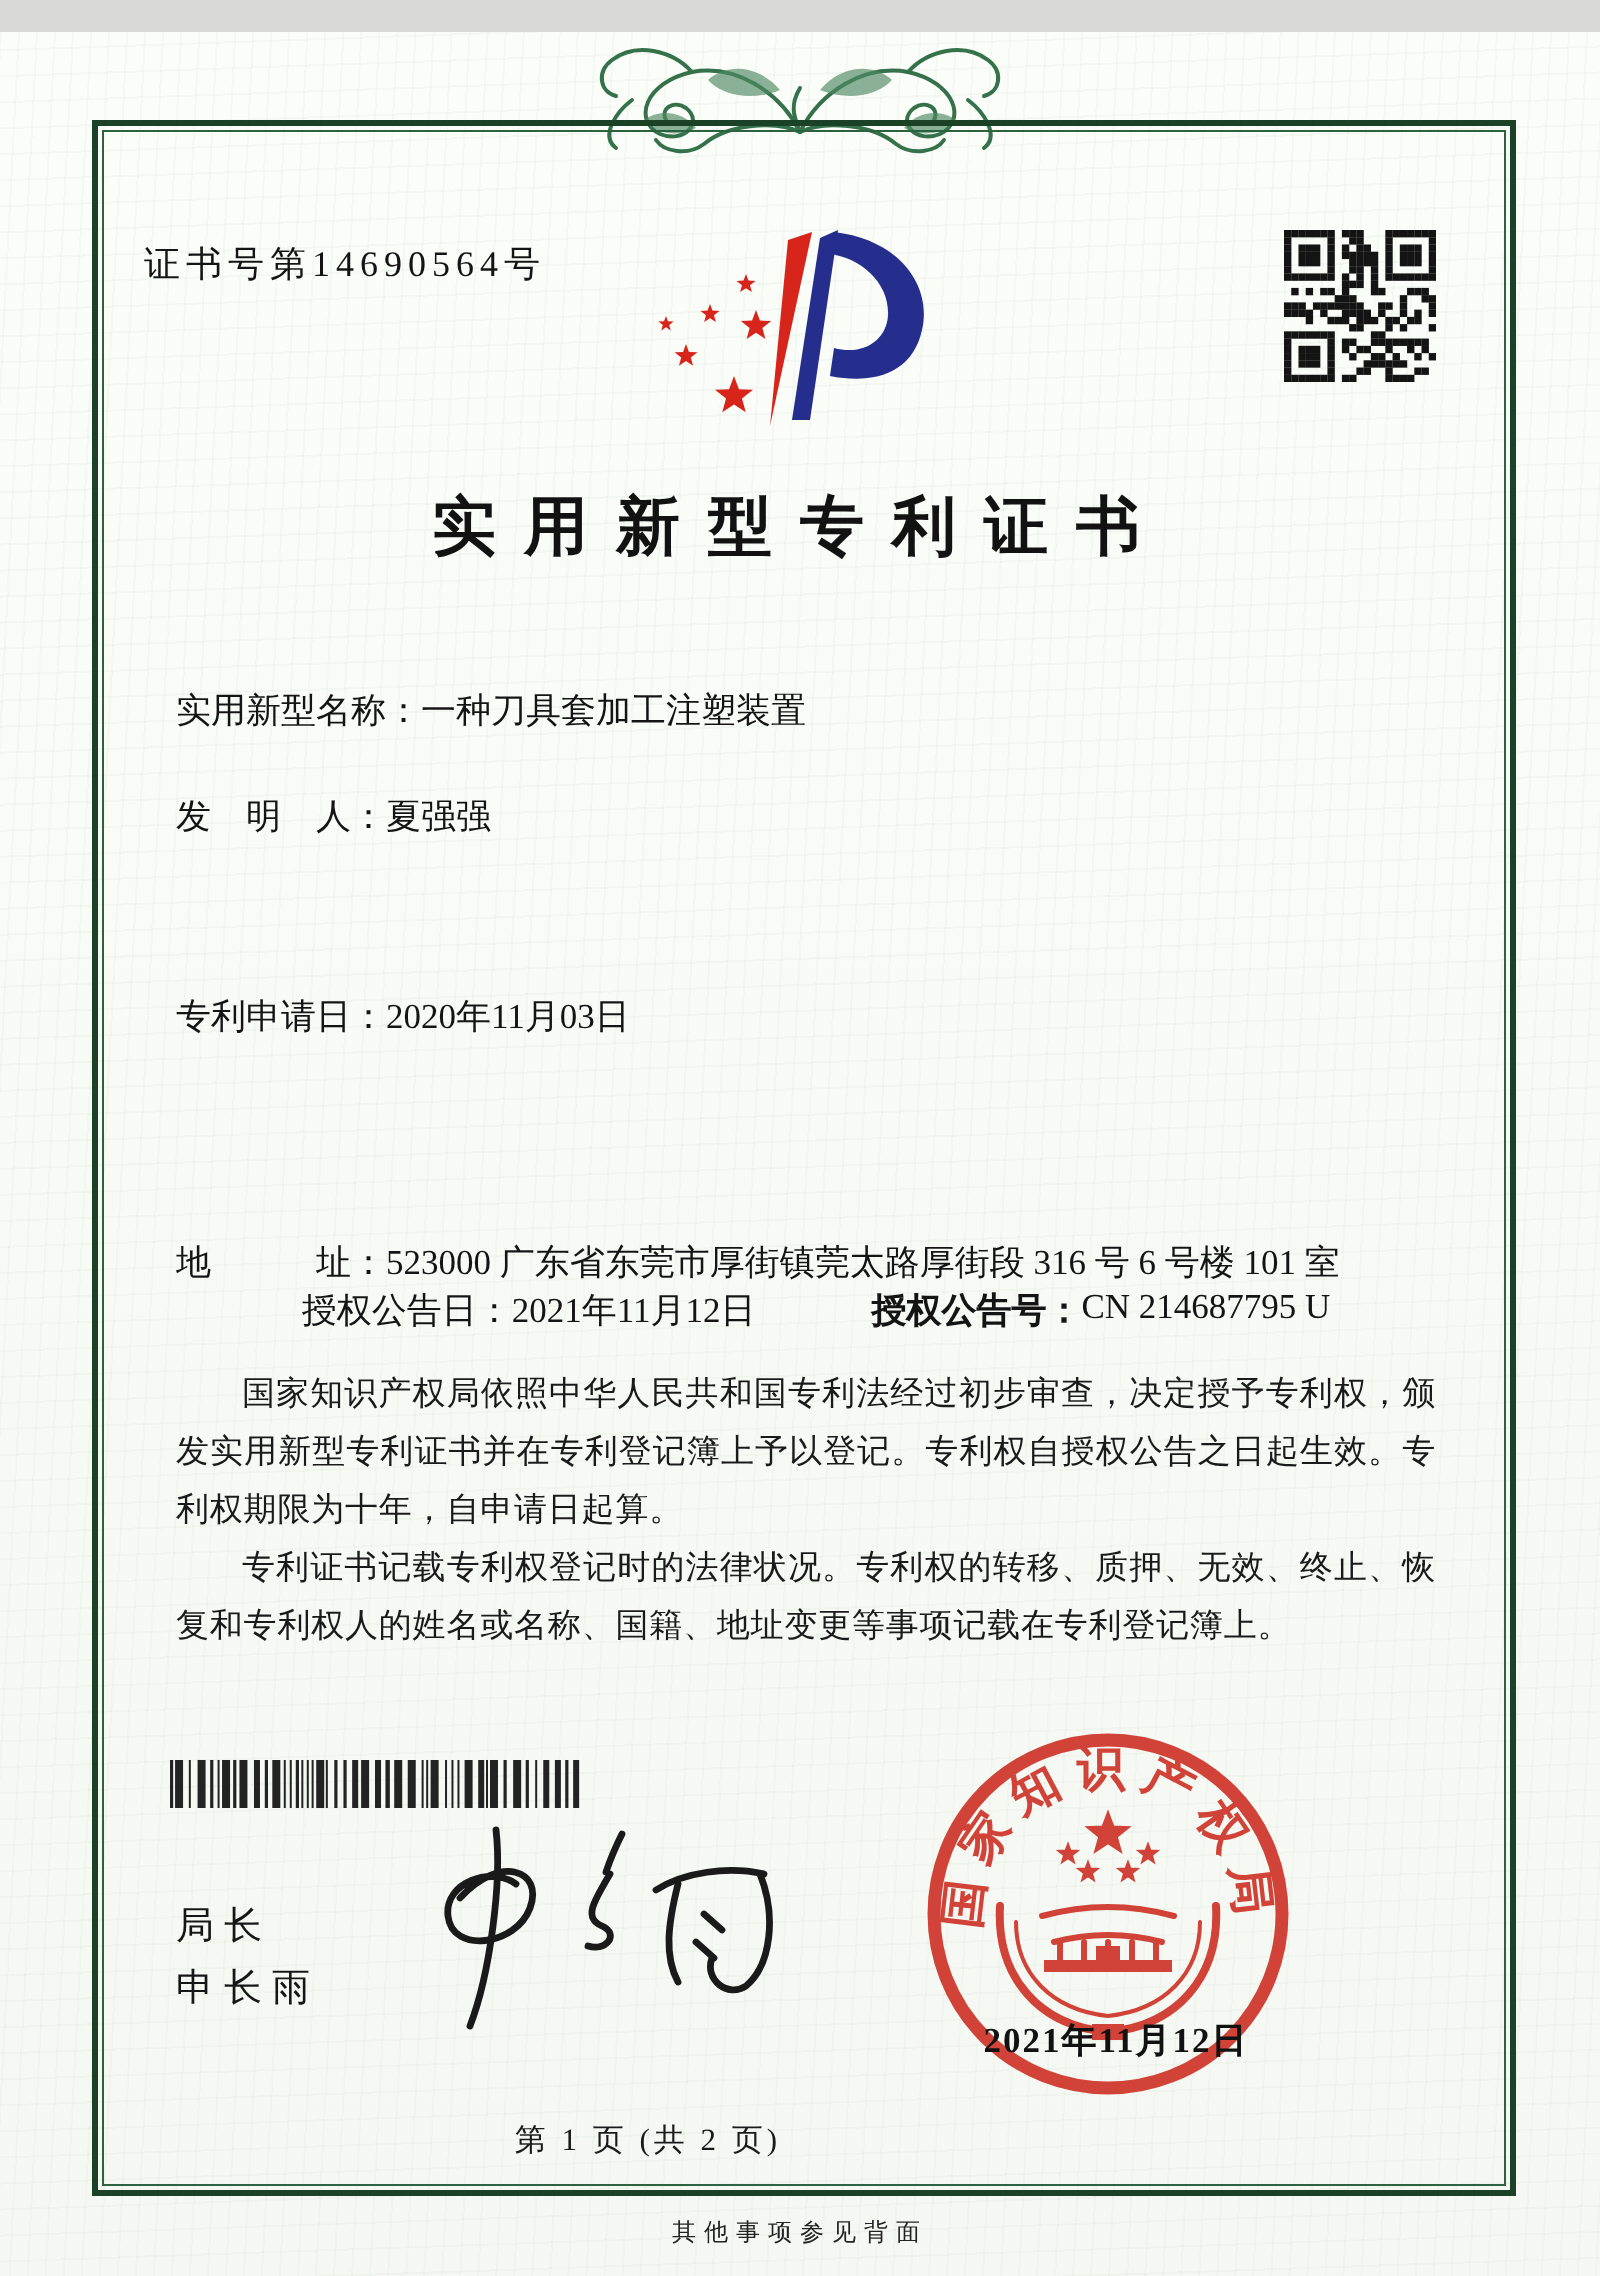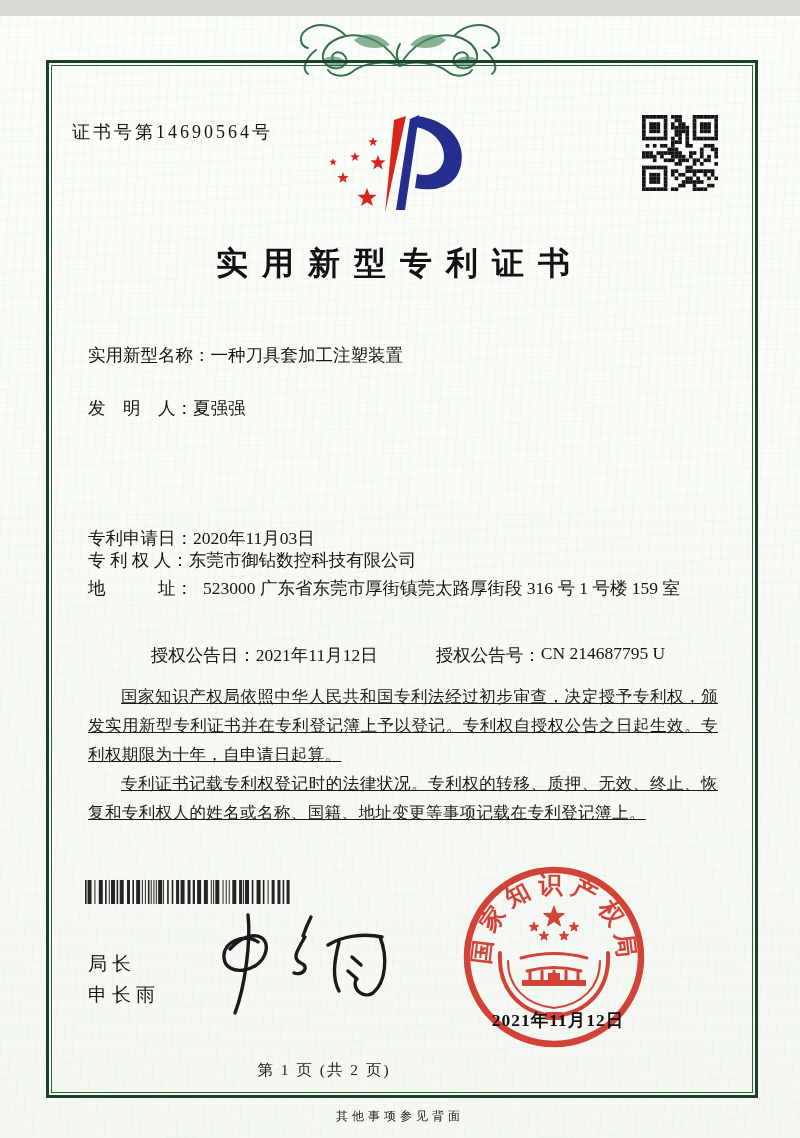--- a/index.html
+++ b/index.html
@@ -22,26 +22,26 @@
   .frame-inner{position:absolute;inset:2px;border:1px solid #2e6140;}
   .top-ornament{position:absolute;left:0;top:0;width:800px;height:66px;}
   .cert-number{position:absolute;left:72px;top:104px;font-size:18px;letter-spacing:3px;color:#141414;}
   .qr{position:absolute;left:642px;top:99px;width:76px;height:76px;}
   .logo{position:absolute;left:325px;top:94px;width:165px;height:118px;}
   .title{position:absolute;left:0;top:226px;width:800px;text-align:center;
     font-size:32px;font-weight:bold;letter-spacing:14px;color:#121212;}
   .frow{position:absolute;left:88px;font-size:17.5px;display:flex;color:#141414;}
   .frow .lab{white-space:pre;flex:0 0 auto;}
   .frow .val{flex:1 1 auto;}
-  .r0{top:327px}.r1{top:380px}.r2{top:431px}.r3{top:510px}.r4{top:532px}
-  .r5{top:559px;width:632px;line-height:27px;gap:10px;}
+  .r0{top:327px}.r1{top:380px}.r2{top:431px}.r3{top:480px}.r4{top:532px}
+  .r5{top:602px;width:632px;line-height:27px;}
   .r6{top:627px;width:640px;justify-content:center;}
-  .grant-group2{margin-left:58px;}
+  .grant-group2{margin-left:58px;font-weight:bold;}
   .body-text{position:absolute;left:88px;top:666px;width:630px;
-    font-size:16.5px;line-height:29px;text-align:justify;color:#1a1a1a;letter-spacing:0.4px;text-decoration:underline;}
+    font-size:16.5px;line-height:29px;text-align:justify;color:#1a1a1a;letter-spacing:0.4px;}
   .body-text p{margin:0;text-indent:2em;}
   .barcode{position:absolute;left:85px;top:864px;width:208px;height:24px;}
   .signer{position:absolute;left:88px;top:932px;font-size:19px;letter-spacing:5px;line-height:31px;color:#161616;}
   .signature{position:absolute;left:192px;top:893px;width:215px;height:112px;}
   .seal{position:absolute;left:458px;top:845px;width:192px;height:192px;opacity:0.93;}
   .seal-date{position:absolute;left:468px;top:992px;width:180px;text-align:center;
     font-size:17.5px;font-weight:bold;color:#111;letter-spacing:1px;z-index:5;}
   .page-footer{position:absolute;left:0;top:1044px;width:648px;text-align:center;
     font-size:15.5px;letter-spacing:2px;color:#1a1a1a;}
   .back-note{position:absolute;left:0;top:1092px;width:800px;text-align:center;
@@ -335,27 +335,23 @@
     <span class="val">夏强强</span>
   </div>
   <div class="frow r0">
     <span class="lab">实用新型名称：</span>
     <span class="val">一种刀具套加工注塑装置</span>
   </div>
   <div class="frow r3">
     <span class="lab">专利申请日：</span>
     <span class="val">2020年11月03日</span>
   </div>
-  <div class="frow r4">
-    <span class="lab">专 利 权 人：</span>
-    <span class="val">东莞市御钻数控科技有限公司</span>
-  </div>
   <div class="frow r5">
     <span class="lab">地　　　址：</span>
-    <span class="val">523000 广东省东莞市厚街镇莞太路厚街段 316 号 1 号楼 159 室</span>
+    <span class="val">523000 广东省东莞市厚街镇莞太路厚街段 316 号 6 号楼 101 室</span>
   </div>
   <div class="frow r6">
     <span>授权公告日：</span>
     <span>2021年11月12日</span>
     <span class="grant-group2">授权公告号：</span>
     <span>CN 214687795 U</span>
   </div>
 
   <div class="body-text">
     <p>国家知识产权局依照中华人民共和国专利法经过初步审查，决定授予专利权，颁发实用新型专利证书并在专利登记簿上予以登记。专利权自授权公告之日起生效。专利权期限为十年，自申请日起算。</p>

